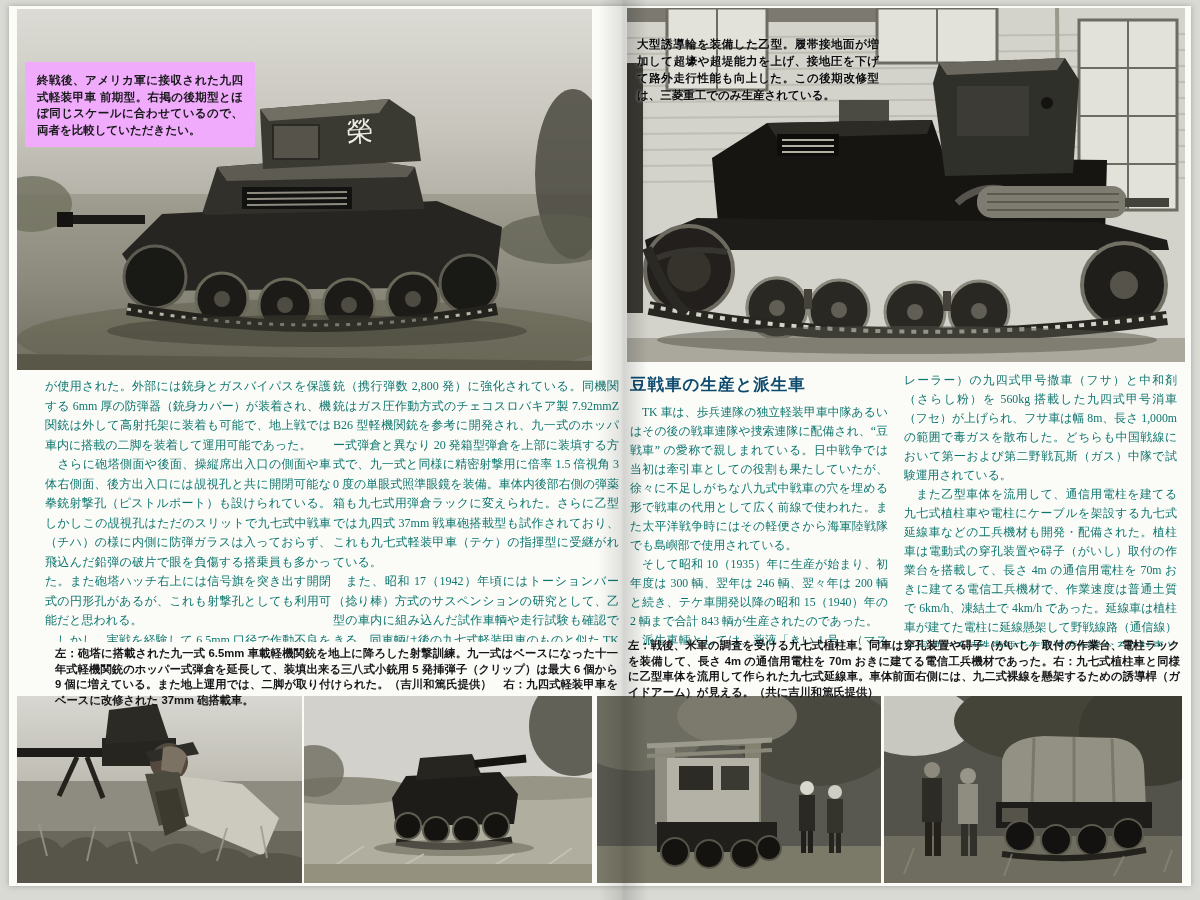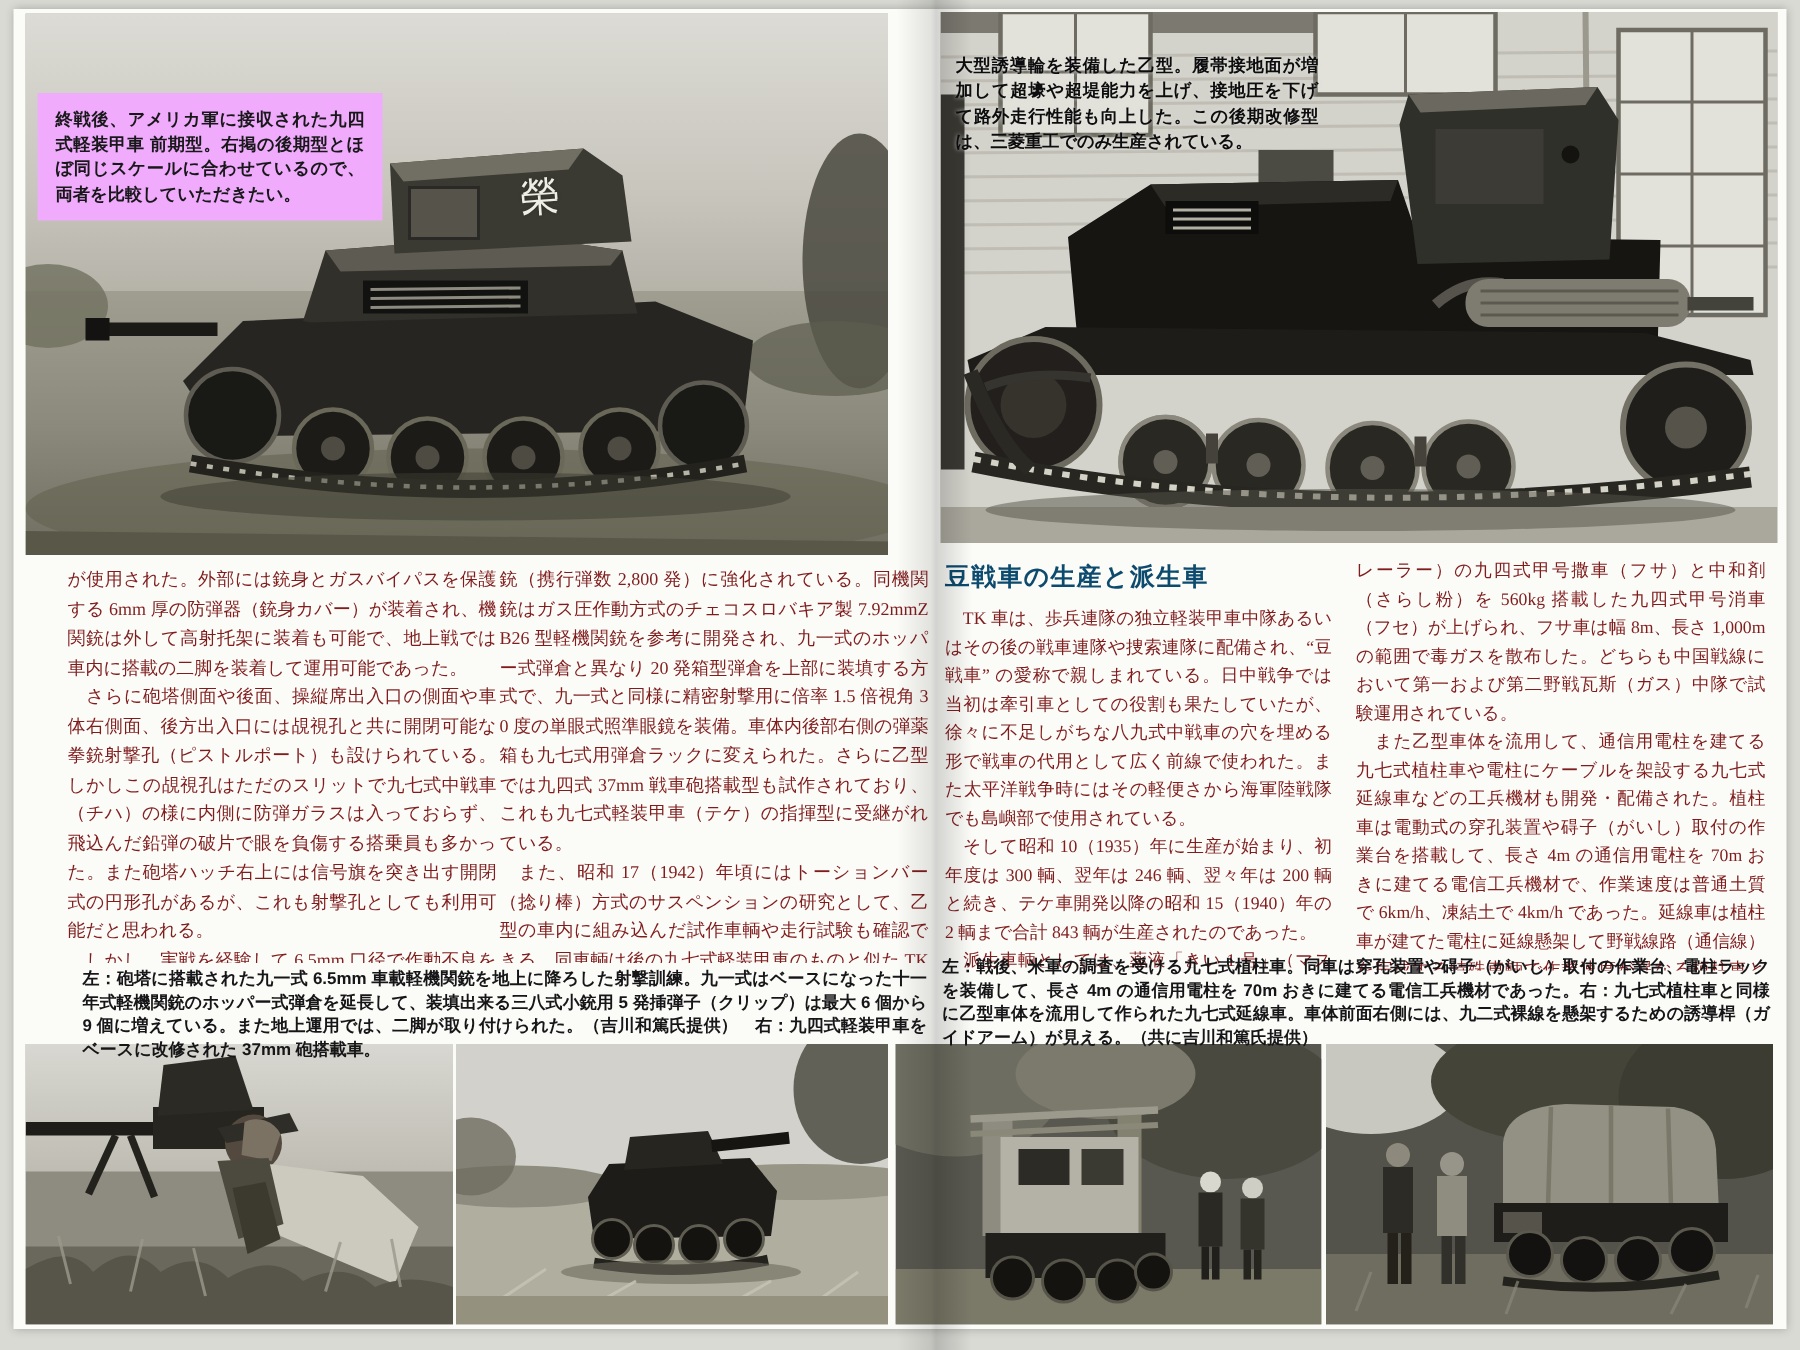--- a/index.html
+++ b/index.html
@@ -9,21 +9,21 @@
   .gutter{position:absolute;left:598px;top:0;width:50px;height:900px;
     background:linear-gradient(90deg,rgba(0,0,0,0) 0%,rgba(0,0,0,.10) 45%,rgba(0,0,0,.16) 52%,rgba(0,0,0,0) 100%);z-index:5;pointer-events:none;}
   .photo{position:absolute;overflow:hidden;background:#b9b7ae;z-index:2;}
   .photo svg{display:block;width:100%;height:100%;}
   .cap-box{position:absolute;left:25px;top:28px;width:206px;background:#f0abfc;padding:10px 12px 9px 12px;
     font-family:"Liberation Sans","DejaVu Sans",sans-serif;font-weight:700;font-size:11.5px;line-height:16.5px;
     color:#18181a;z-index:4;text-align:justify;margin-top:34px;}
   .cap-over{position:absolute;left:637px;top:36px;width:242px;
     font-family:"Liberation Sans","DejaVu Sans",sans-serif;font-weight:700;font-size:11.5px;line-height:17px;
     color:#0d0d0f;z-index:4;text-align:justify;text-shadow:0 0 3px rgba(230,229,223,.9);}
-  .bodycol{position:absolute;font-size:12px;line-height:19.5px;color:#7f1d1d;text-align:justify;
+  .bodycol{position:absolute;font-size:12px;line-height:19.5px;color:#0f766e;text-align:justify;
     overflow:hidden;z-index:3;word-break:break-all;}
   .bodycol p{margin:0;}
   .headline{position:absolute;left:630px;top:374px;width:258px;
     font-family:"Liberation Sans","DejaVu Sans",sans-serif;font-weight:700;font-size:16.5px;color:#0c4a6e;z-index:3;letter-spacing:1px;}
   .foot-cap{position:absolute;font-family:"Liberation Sans","DejaVu Sans",sans-serif;font-weight:700;
     font-size:11.3px;line-height:15.5px;color:#161618;text-align:justify;z-index:3;word-break:break-all;}
   .turret-mark{position:absolute;left:347px;top:114px;font-size:26px;color:#efeee6;z-index:3;
     font-family:"Liberation Serif","DejaVu Serif",serif;text-shadow:0 0 2px rgba(40,40,36,.6);transform:rotate(-4deg);}
 </style>
 </head>

